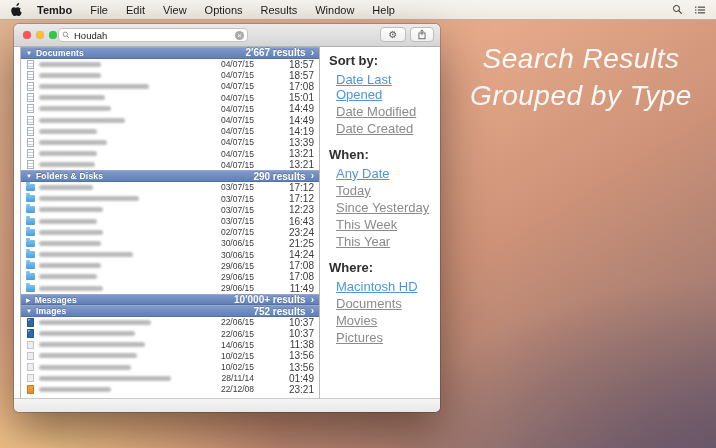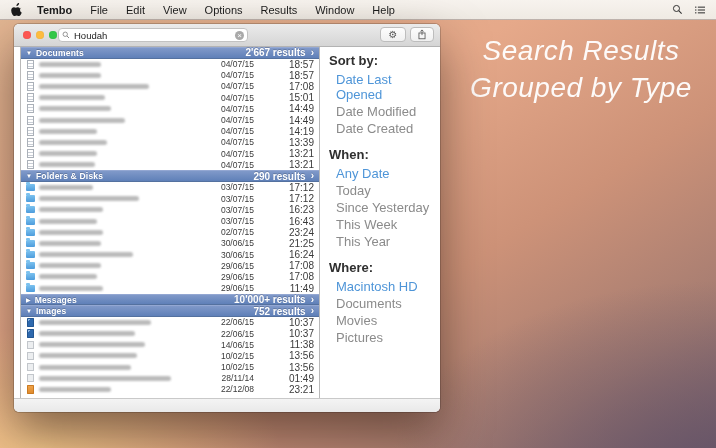--- a/index.html
+++ b/index.html
@@ -18,21 +18,21 @@
     border-bottom:1px solid rgba(120,100,90,.45);
     display:flex;align-items:center;font-size:11px;color:#1c1c1c;
   }
   .menubar .apple{width:11px;height:12px;margin:0 6px 0 11px;display:flex;align-items:center;}
   .menu-app{font-weight:bold;margin:0 9px;}
   .menu-item{margin:0 9px;}
   .menubar-right{margin-left:auto;display:flex;align-items:center;gap:11px;margin-right:10px;}
   .mb-ico{display:flex;align-items:center;}
   
   .hero{
-    position:absolute;left:448px;top:32px;width:266px;text-align:center;
+    position:absolute;left:448px;top:40px;width:266px;text-align:center;
     font-style:italic;font-size:28px;line-height:37px;color:rgba(255,255,255,.95);
     letter-spacing:.5px;
   }
   
   .window{
     position:absolute;left:14px;top:24px;width:426px;height:388px;
     border-radius:5px;background:#fff;
     box-shadow:0 22px 48px rgba(30,15,10,.5),0 0 0 1px rgba(0,0,0,.18);
     display:flex;flex-direction:column;overflow:hidden;
   }
@@ -98,21 +98,21 @@
   .ic-img{width:7px;height:8px;background:#eceef0;border:1px solid #c2c6cb;box-sizing:border-box;}
   .ic-orange{width:7px;height:9px;border-radius:1px;
     background:linear-gradient(#f2a64f,#dd8828);box-shadow:inset 0 0 0 1px #c97a22;}
   .blur{height:5px;border-radius:2.5px;background:#8e8e8e;filter:blur(1.1px);opacity:.6;}
   .dt{margin-left:auto;width:42px;text-align:right;font-size:8.5px;color:#3a3a3a;}
   .tm{width:32px;text-align:right;font-size:10px;color:#3a3a3a;margin-left:28px;}
   
   .sidebar{flex:1;padding:5px 6px 0 9px;font-size:13px;overflow:hidden;}
   .sb-title{font-weight:bold;color:#2f2f2f;margin:9px 0 3px 0;}
   .sb-title:first-child{margin-top:1px;}
-  .sb-item{color:#8b8b8b;padding:1.1px 0 1.1px 7px;}
+  .sb-item{color:#8b8b8b;padding:1.1px 0 1.1px 7px;text-decoration:underline;}
   .sb-item.active{color:#4e95d8;}
   
   .statusbar{
     height:13px;flex:none;background:linear-gradient(#f4f4f4,#e9e9e9);
     border-top:1px solid #c9c9c9;border-radius:0 0 5px 5px;
   }
 </style>
 </head>
 <body>
 
@@ -297,21 +297,21 @@
           <span class="blur" style="width: 100px;"></span>
           <span class="dt">03/07/15</span>
           <span class="tm">17:12</span>
         </div>
         <div class="row">
           <span class="fic">
             <span class="ic-folder"></span>
           </span>
           <span class="blur" style="width: 64px;"></span>
           <span class="dt">03/07/15</span>
-          <span class="tm">16:23</span>
+          <span class="tm">12:23</span>
         </div>
         <div class="row">
           <span class="fic">
             <span class="ic-folder"></span>
           </span>
           <span class="blur" style="width: 58px;"></span>
           <span class="dt">03/07/15</span>
           <span class="tm">16:43</span>
         </div>
         <div class="row">
@@ -329,21 +329,21 @@
           <span class="blur" style="width: 62px;"></span>
           <span class="dt">30/06/15</span>
           <span class="tm">21:25</span>
         </div>
         <div class="row">
           <span class="fic">
             <span class="ic-folder"></span>
           </span>
           <span class="blur" style="width: 94px;"></span>
           <span class="dt">30/06/15</span>
-          <span class="tm">16:24</span>
+          <span class="tm">14:24</span>
         </div>
         <div class="row">
           <span class="fic">
             <span class="ic-folder"></span>
           </span>
           <span class="blur" style="width: 62px;"></span>
           <span class="dt">29/06/15</span>
           <span class="tm">17:08</span>
         </div>
         <div class="row">

